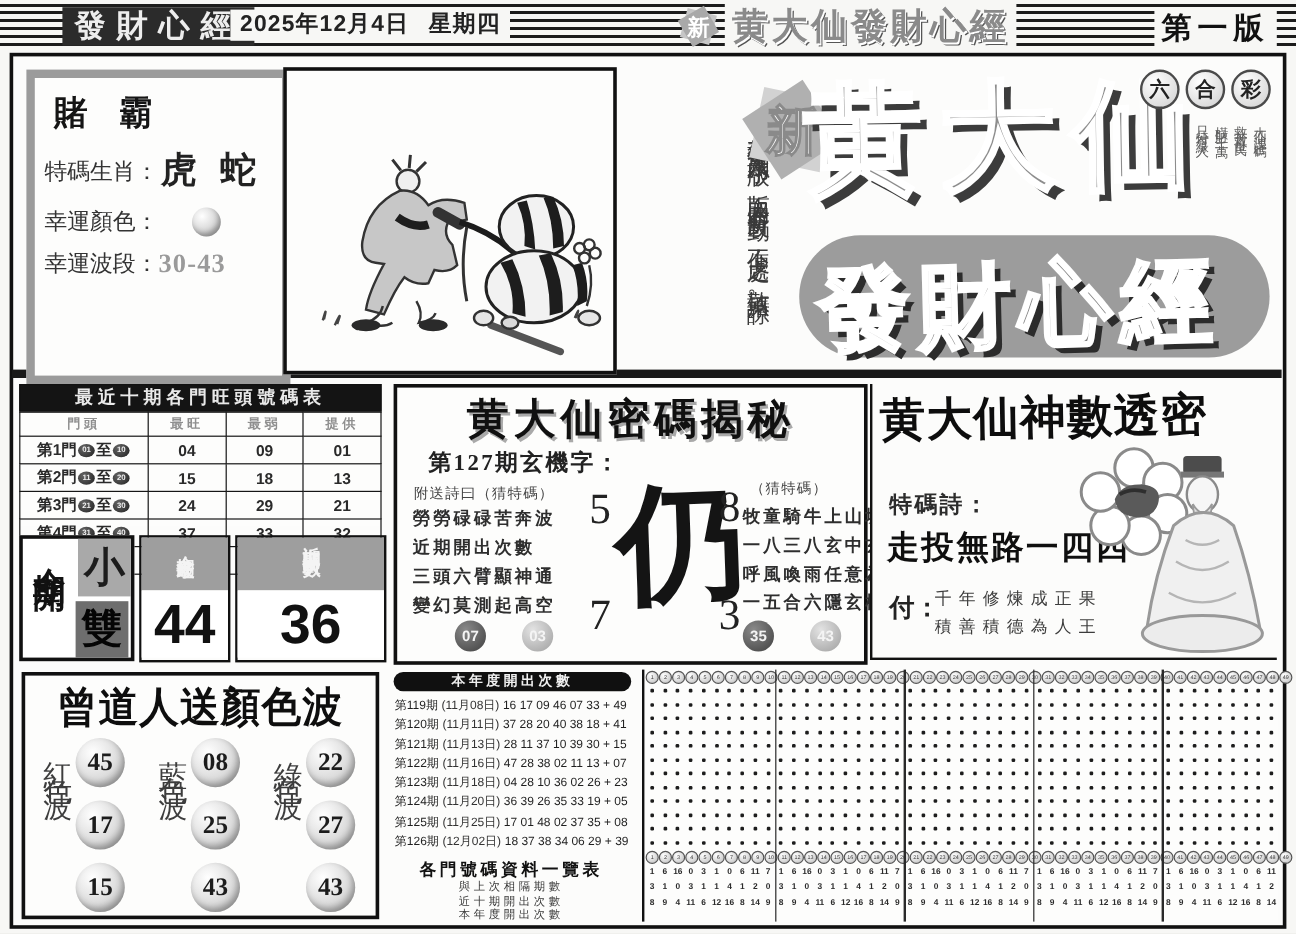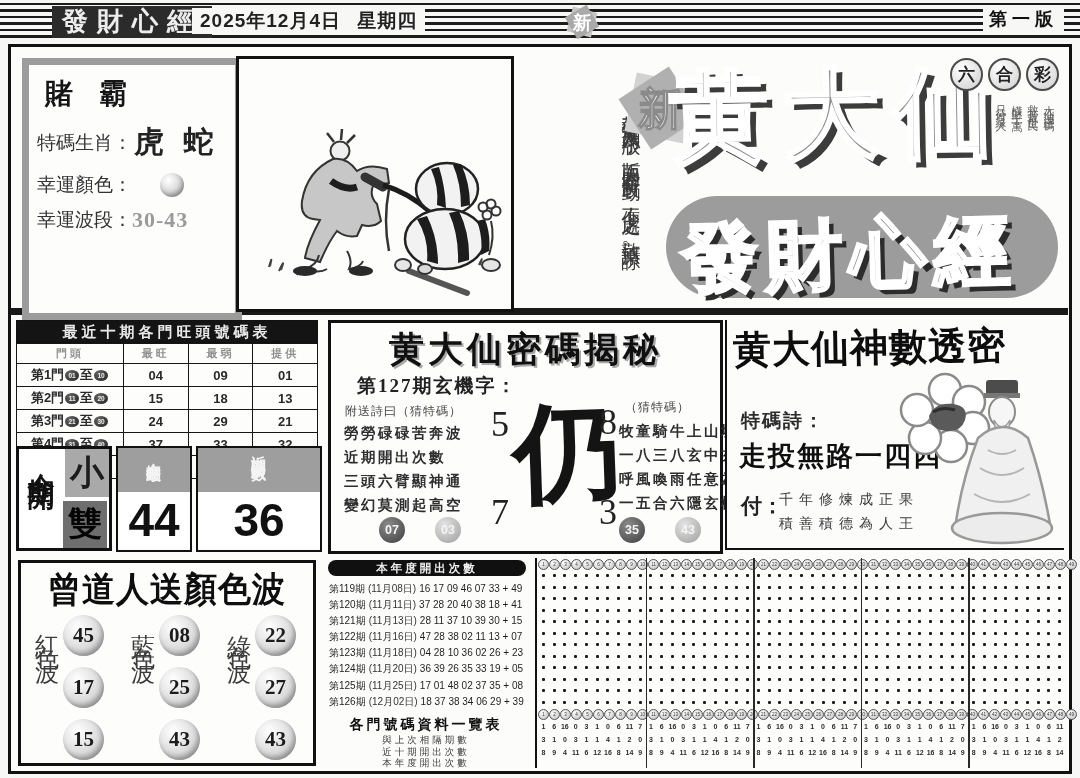--- a/index.html
+++ b/index.html
@@ -13,21 +13,21 @@
     font-family:"Liberation Serif",serif;font-weight:bold;font-size:26px;line-height:30px;
     padding:1px 10px;letter-spacing:9px;}
   .hdr-date{position:absolute;left:192px;top:8px;background:#f7f7f5;color:#222;
     font-weight:bold;font-size:19px;line-height:26px;padding:0 8px;letter-spacing:1px;}
   .hdr-center{position:absolute;left:560px;top:1px;height:42px;display:flex;align-items:center;background:transparent;}
   .hdr-star{position:relative;width:44px;height:42px;flex:0 0 auto;}
   .hdr-center-title{background:#f7f7f5;font-family:"Liberation Serif",serif;font-weight:900;
     font-size:30px;color:#8a8a8a;letter-spacing:3px;padding:0 6px;
     text-shadow:1px 1px 0 #fff,2px 2px 0 #555;}
   .hdr-edition{position:absolute;right:16px;top:7px;background:#f7f7f5;color:#111;
-    font-family:"Liberation Serif",serif;font-weight:900;font-size:18px;padding:0 6px;letter-spacing:5px;}
+    font-family:"Liberation Serif",serif;font-weight:900;font-size:25px;padding:0 6px;letter-spacing:5px;}
 
   
   .frame{position:absolute;left:8px;top:44px;width:1058px;height:724px;border:3.5px solid #111;background:#fcfcfb;}
   .hrule{position:absolute;left:10px;top:308px;width:1058px;height:7px;background:#191919;}
 
   .box{position:absolute;background:#fdfdfc;}
 
   
   .gambler{left:22px;top:58px;width:194px;height:240px;border:7px solid #9b9b9b;padding:4px 6px;}
   .g-t1{font-family:Liberation Mono, monospace;font-weight:900;font-size:28px;letter-spacing:26px;margin:6px 0 0 10px;color:#151515;}
@@ -161,20 +161,21 @@
     <span style="margin-left:10px;">星期四</span>
   </div>
   <div class="hdr-center">
     <span class="hdr-star">
       <svg viewBox="0 0 90 90" width="44" height="42">
         <rect x="18" y="18" width="54" height="54" fill="#c6c6c6" transform="rotate(15 45 45)"></rect>
         <rect x="18" y="18" width="54" height="54" fill="#a9a9a9" transform="rotate(60 45 45)"></rect>
         <text x="45" y="60" font-size="40" font-weight="bold" fill="#ffffff" text-anchor="middle">新</text>
       </svg>
     </span>
+    <span class="hdr-center-title">黄大仙發財心經</span>
   </div>
   <div class="hdr-edition">第一版</div>
 
   <div class="frame"></div>
   <div class="hrule"></div>
 
   <div class="box gambler">
     <div class="g-t1">賭霸</div>
     <div class="g-row">
         <span>特碼生肖：</span>

